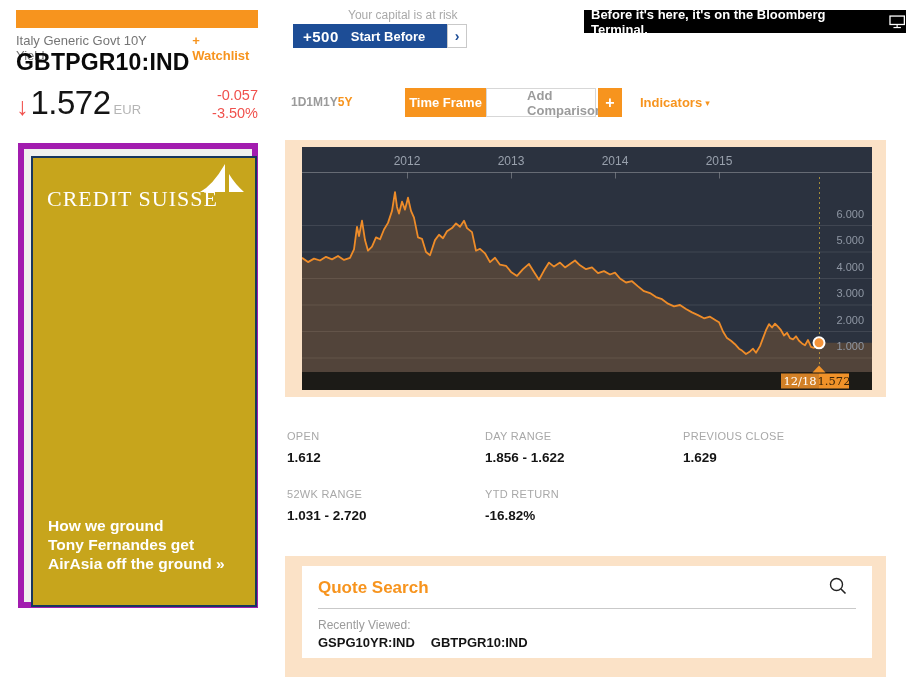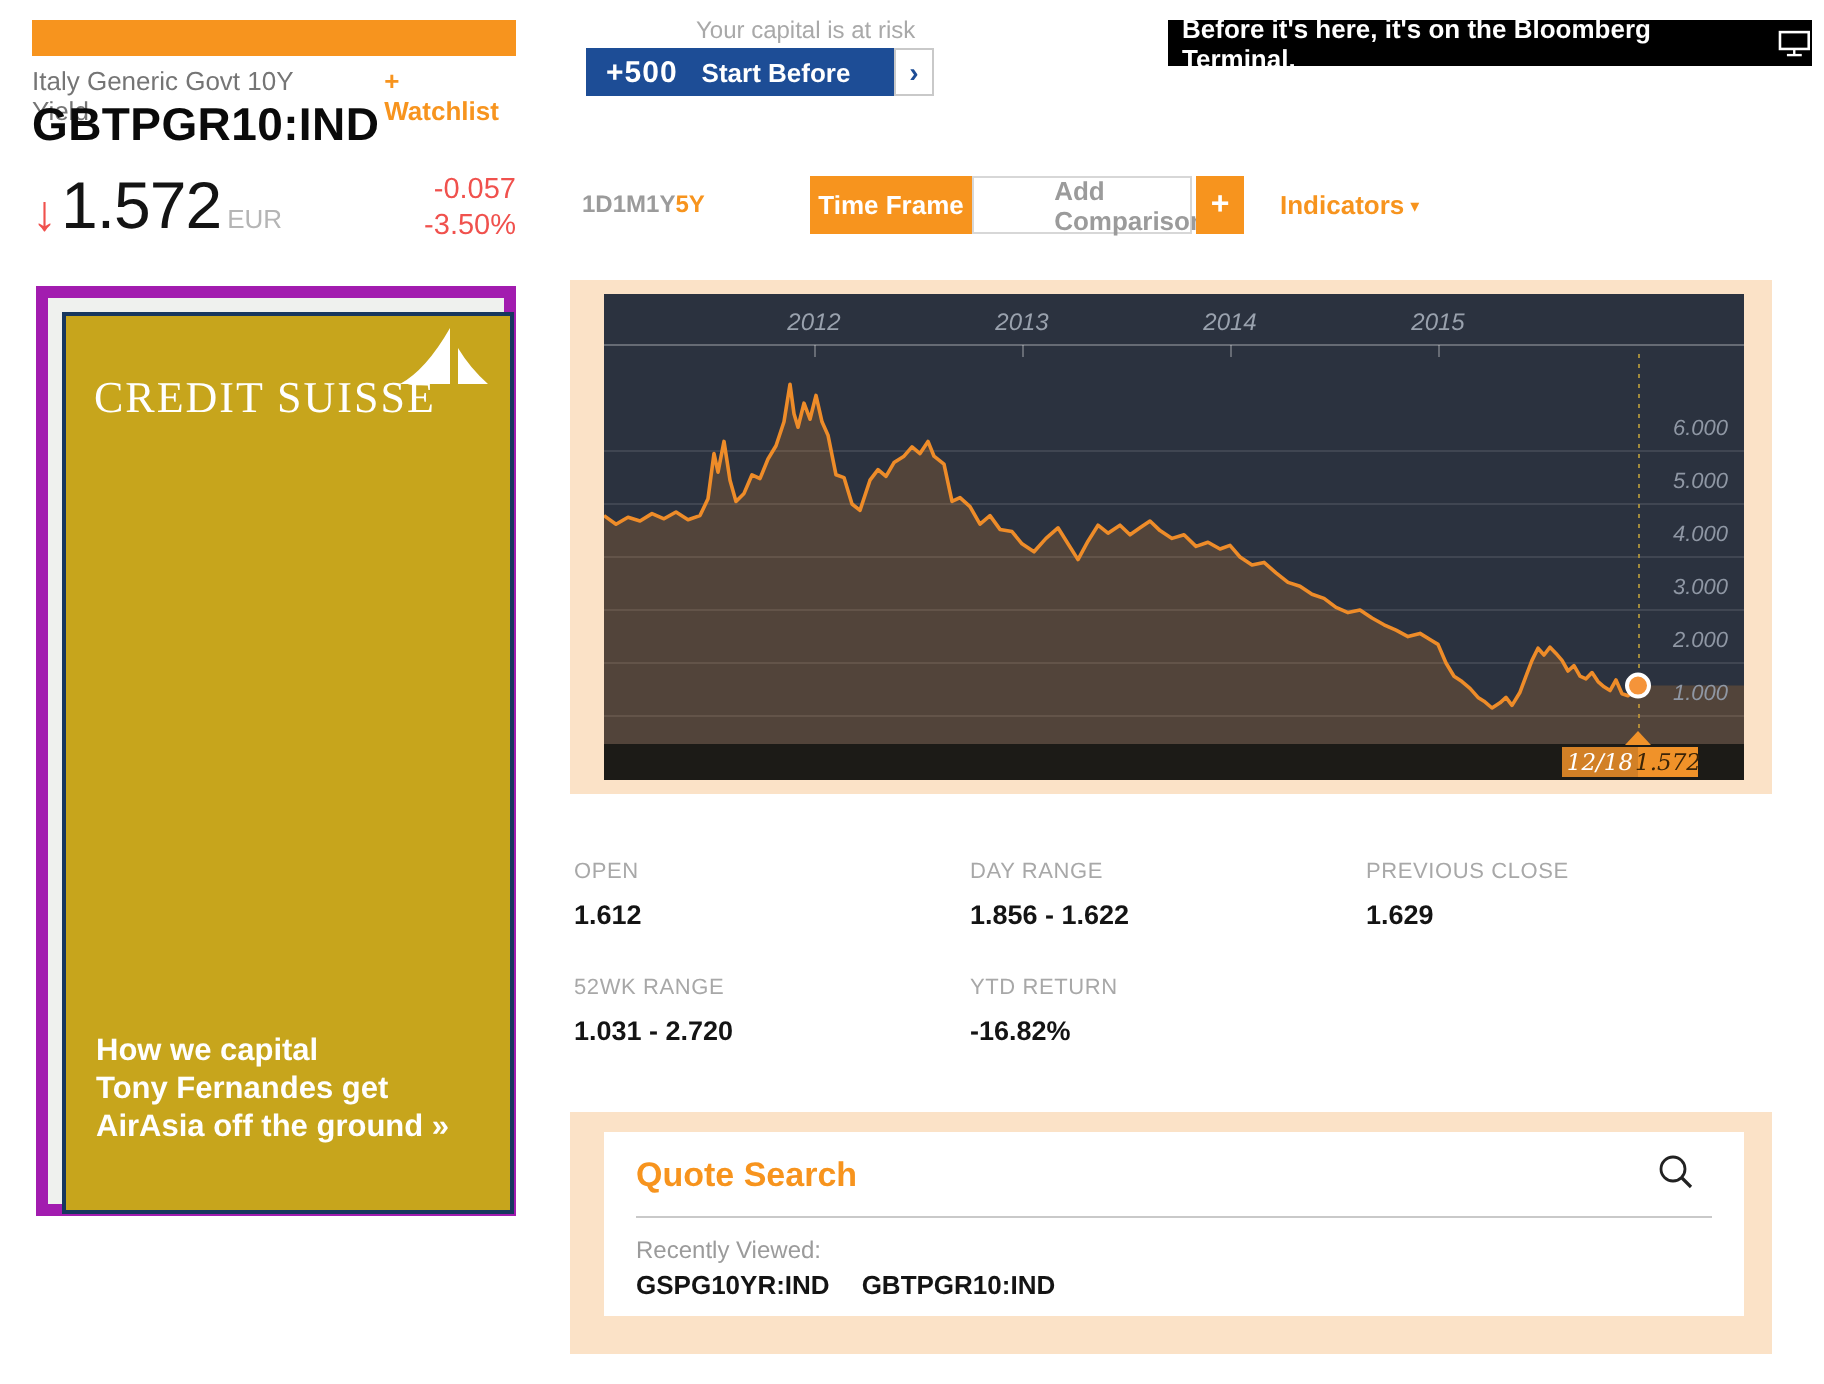--- a/index.html
+++ b/index.html
@@ -48,21 +48,21 @@
   .tfbtn{left:405px;top:88px;width:81px;height:29px;background:#f7941e;color:#fff;font-size:13px;font-weight:bold;
          display:flex;align-items:center;justify-content:center;cursor:pointer;}
   .addcmp{left:486px;top:88px;width:110px;height:29px;background:#fff;border:1px solid #d7d7d7;box-sizing:border-box;
           color:#9b9b9b;font-size:13px;font-weight:bold;display:flex;align-items:center;justify-content:center;cursor:pointer;padding-left:48px;}
   .plusbtn{left:598px;top:88px;width:24px;height:29px;background:#f7941e;color:#fff;font-size:16px;font-weight:bold;
            display:flex;align-items:center;justify-content:center;cursor:pointer;}
   .indic{left:640px;top:95px;color:#f7941e;font-size:13px;font-weight:bold;cursor:pointer;}
   .indic .caret{font-size:9px;position:relative;top:-1px;margin-left:3px;}
 
   
-  .chartwrap{left:285px;top:140px;width:601px;height:257px;background:#fbe2c7;font-style:italic;}
+  .chartwrap{left:285px;top:140px;width:601px;height:257px;background:#fbe2c7;}
   .chartwrap svg{position:absolute;left:17px;top:7px;display:block;}
 
   
   .stats{left:287px;top:430px;width:599px;display:grid;grid-template-columns:198px 198px 198px;row-gap:23px;}
   .stat .lbl{font-size:11px;color:#a8a8a8;letter-spacing:.3px;margin-bottom:8px;}
   .stat .val{font-size:13.5px;font-weight:bold;color:#141414;}
 
   
   .qswrap{left:285px;top:556px;width:601px;height:121px;background:#fbe2c7;}
   .qsinner{position:absolute;left:17px;top:10px;width:570px;height:92px;background:#fff;}
@@ -102,21 +102,21 @@
   <div class="abs csad-outer">
     <div class="csad">
       <div class="cslogo">CREDIT SUISSE</div>
       <div class="cssails">
         <svg width="46" height="34" viewBox="0 0 46 34">
           <path d="M1,30 Q14,23 26,2 L26,30 Z" fill="#fff"></path>
           <path d="M30,30 L30,12 Q36,22 45,30 Z" fill="#fff"></path>
         </svg>
       </div>
       <div class="cscopy">
-        <div>How we capital</div>
+        <div>How we ground</div>
         <div>Tony Fernandes get</div>
         <div>AirAsia off the ground »</div>
       </div>
     </div>
   </div>
 
   <div class="abs p5-disc">Your capital is at risk</div>
   <div class="abs p5-btn">
     <span class="p5-logo">+500</span>
     <span class="p5-cta">Start Before</span>

